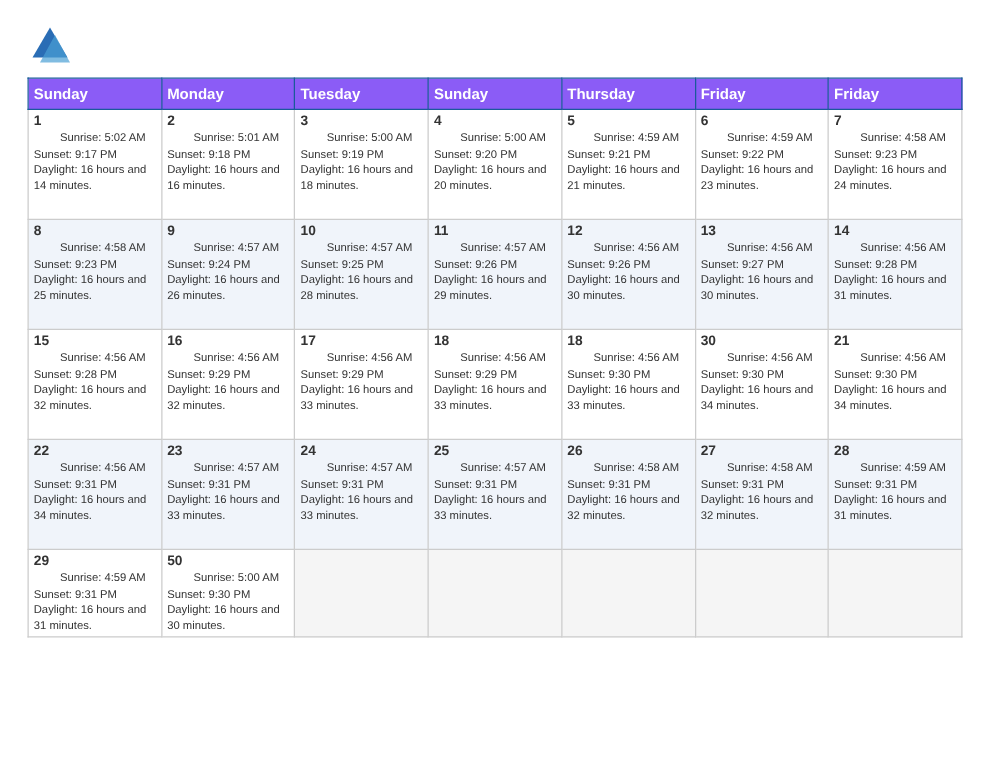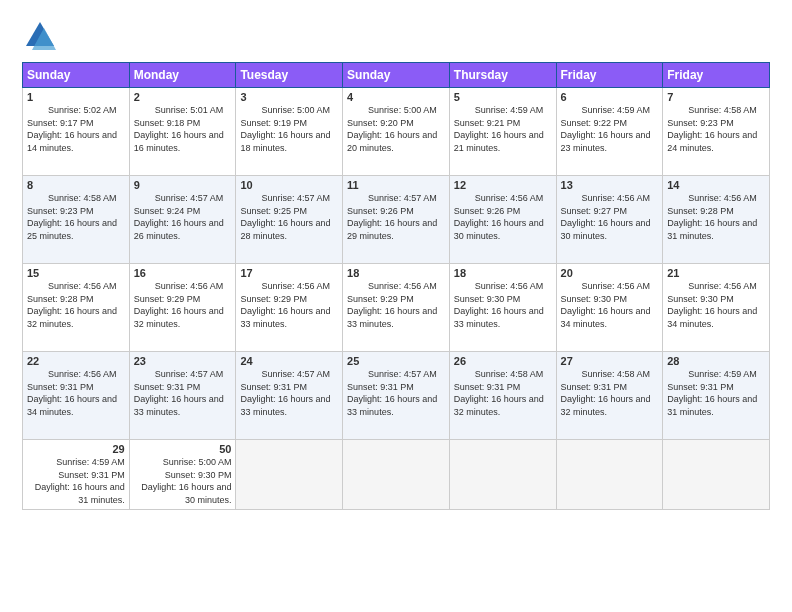--- a/index.html
+++ b/index.html
@@ -97,21 +97,20 @@
       font-size: 9px;
       color: #333;
       line-height: 1.4;
       margin-left: 21px;
     }
     .empty-cell {
       background: #f5f5f5 !important;
     }
     .calendar tbody tr:last-child td {
       height: 70px;
-      text-align: right;
     }
   </style>
 </head>
 <body>
 
 <div class="page">
   <div class="header">
     <div class="logo">
       <svg class="logo-icon" viewBox="0 0 36 36">
         <polygon points="18,4 32,28 4,28" fill="#2a6db5"></polygon>
@@ -216,21 +215,21 @@
       </td>
           <td>
         <span class="day-num">18</span>
         <span class="day-info">Sunrise: 4:56 AM<br>Sunset: 9:29 PM<br>Daylight: 16 hours and 33 minutes.</span>
       </td>
           <td>
         <span class="day-num">18</span>
         <span class="day-info">Sunrise: 4:56 AM<br>Sunset: 9:30 PM<br>Daylight: 16 hours and 33 minutes.</span>
       </td>
           <td>
-        <span class="day-num">20</span>
+        <span class="day-num">30</span>
         <span class="day-info">Sunrise: 4:56 AM<br>Sunset: 9:30 PM<br>Daylight: 16 hours and 34 minutes.</span>
       </td>
           <td>
         <span class="day-num">21</span>
         <span class="day-info">Sunrise: 4:56 AM<br>Sunset: 9:30 PM<br>Daylight: 16 hours and 34 minutes.</span>
       </td>
         </tr>
         <tr>
           <td>
         <span class="day-num">22</span>

